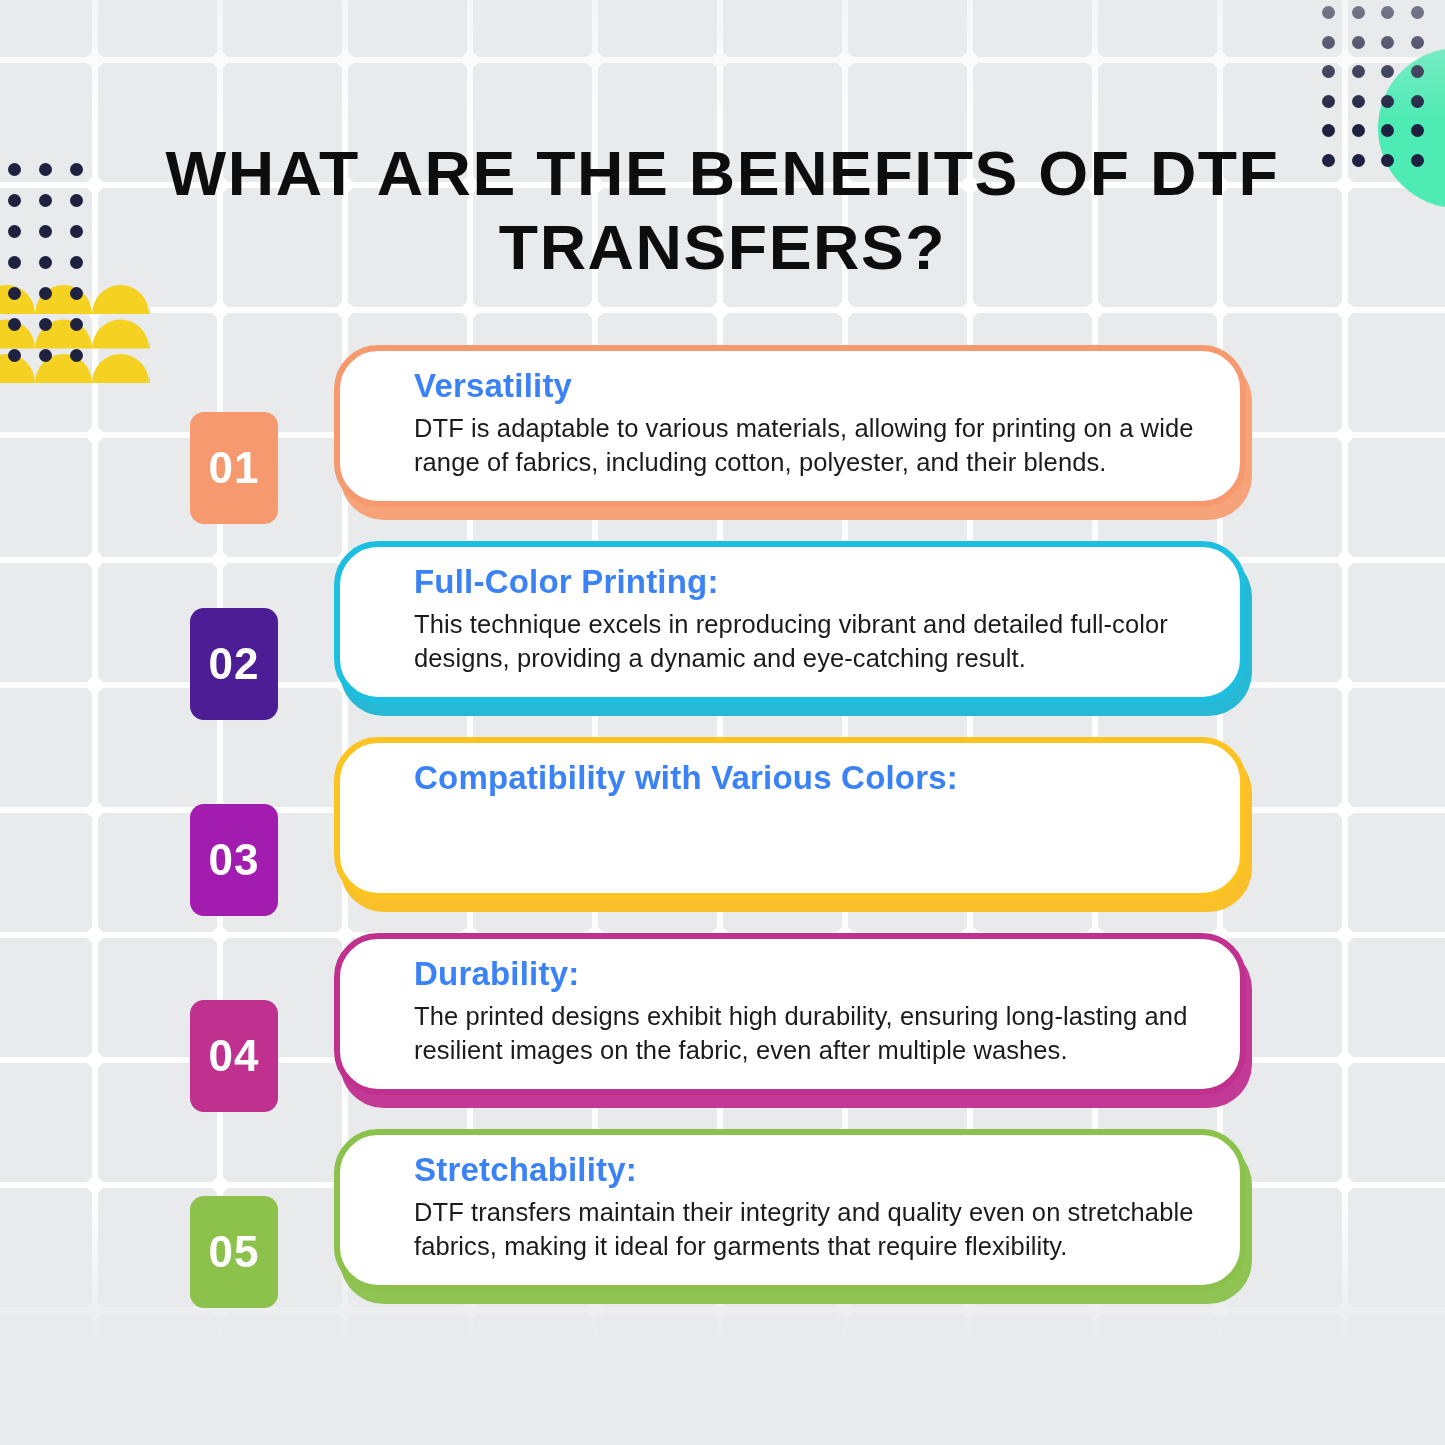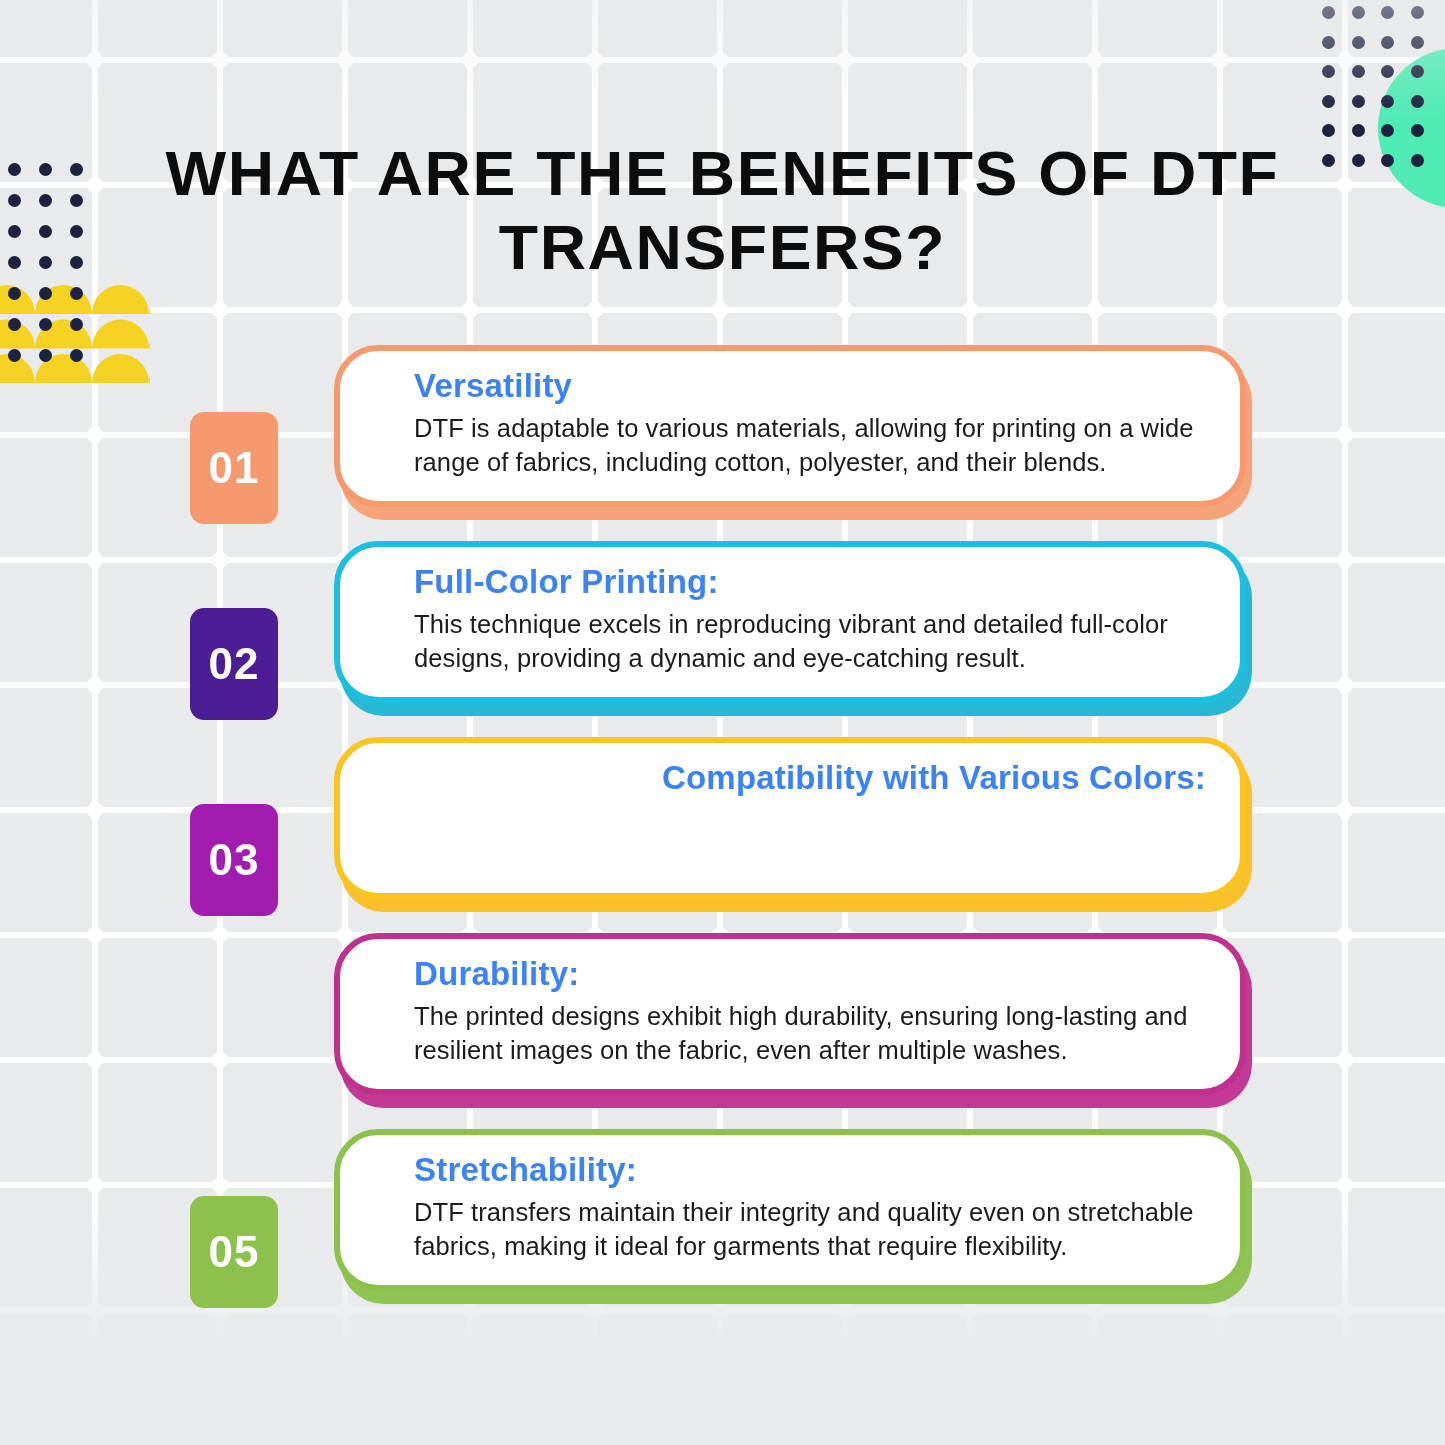--- a/index.html
+++ b/index.html
@@ -367,31 +367,32 @@
       <div class="row">
         <div class="card-shadow" style="background: rgb(39, 184, 214);"></div>
         <div class="card" style="border-color: rgb(28, 191, 224);">
           <div class="card-title">Full-Color Printing:</div>
           <div class="card-body">This technique excels in reproducing vibrant and detailed full-color designs, providing a dynamic and eye-catching result.</div>
         </div>
         <div class="badge" style="background: #4c1d95;">02</div>
       </div>
       <div class="row">
         <div class="card-shadow" style="background: rgb(249, 192, 42);"></div>
-        <div class="card" style="border-color: rgb(251, 196, 33); text-align: right;">
+        <div class="card" style="border-color: rgb(251, 196, 33);">
           <div class="card-title">Compatibility with Various Colors:</div>
         </div>
         <div class="badge" style="background: #a21caf;">03</div>
       </div>
       <div class="row">
         <div class="card-shadow" style="background: rgb(194, 58, 149);"></div>
         <div class="card" style="border-color: rgb(192, 48, 142);">
           <div class="card-title">Durability:</div>
           <div class="card-body">The printed designs exhibit high durability, ensuring long-lasting and resilient images on the fabric, even after multiple washes.</div>
         </div>
+        <div class="badge" style="background: rgb(192, 48, 142);">04</div>
       </div>
       <div class="row">
         <div class="card-shadow" style="background: rgb(143, 196, 85);"></div>
         <div class="card" style="border-color: rgb(140, 193, 75);">
           <div class="card-title">Stretchability:</div>
           <div class="card-body">DTF transfers maintain their integrity and quality even on stretchable fabrics, making it ideal for garments that require flexibility.</div>
         </div>
         <div class="badge" style="background: rgb(140, 193, 75);">05</div>
       </div>
     </div>

